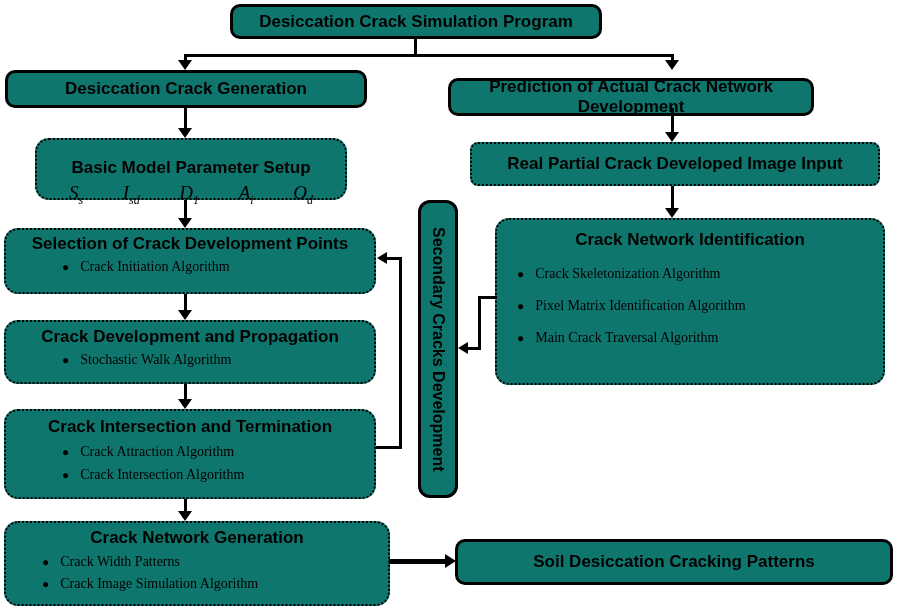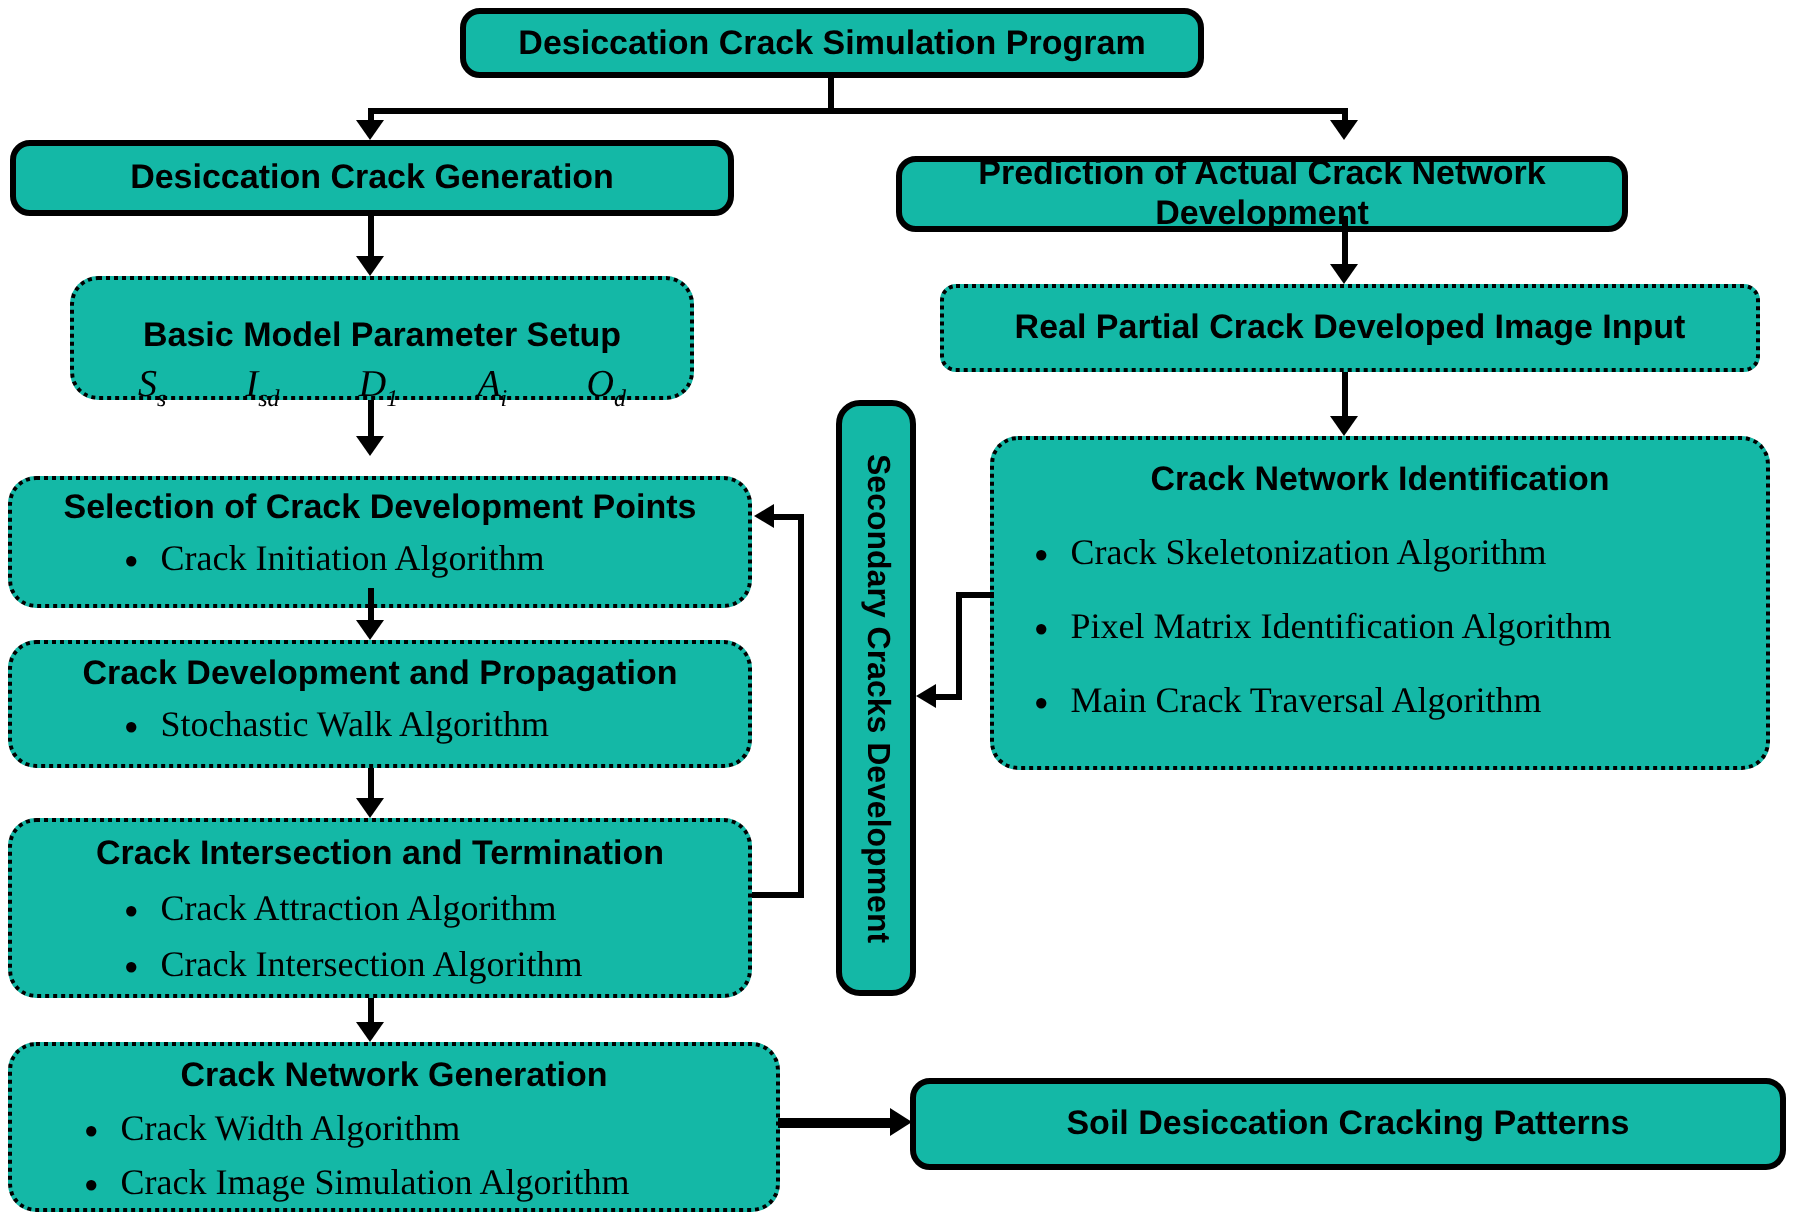--- a/index.html
+++ b/index.html
@@ -1,31 +1,31 @@
 <!DOCTYPE html>
 <html><head>
 <meta charset="utf-8">
 <style>
   html,body { margin:0; padding:0; background:#ffffff; }
   .canvas {
     position:relative; width:906px; height:613px; background:#ffffff;
     font-family:"Liberation Sans", sans-serif; color:#000; overflow:hidden;
   }
-  .box { position:absolute; box-sizing:border-box; background:#14b8a6; }
+  .box { position:absolute; box-sizing:border-box; background:#0f766e; }
   .solid  { border:3px solid #000; border-radius:10px; }
   .dotted { border:2px dotted #000; border-radius:14px; }
   .center-flex { display:flex; align-items:center; justify-content:center; }
   .node-title {
     font-family:"Liberation Sans", sans-serif; font-weight:bold;
     font-size:17px; text-align:center; display:block;
   }
   .titlebar { margin-top:18px; }
   .bullet-row { display:flex; align-items:center; margin-top:5px; }
   .bullet-mark { font-size:12px; line-height:1; margin-right:11px; }
-  .bullet-text { font-family:"Liberation Serif", serif; font-size:18px; }
+  .bullet-text { font-family:"Liberation Serif", serif; font-size:14px; }
   .params {
     display:flex; justify-content:space-between; padding:4px 32px 0 32px;
     font-family:"Liberation Serif", serif; font-style:italic; font-size:19px;
   }
   .param sub { font-size:12px; font-style:italic; }
   .line { position:absolute; background:#000; }
   .arrow { position:absolute; width:0; height:0; }
   .arrow.down  { border-left:7px solid transparent; border-right:7px solid transparent; border-top:10px solid #000; }
   .arrow.left  { border-top:6px solid transparent; border-bottom:6px solid transparent; border-right:10px solid #000; }
   .arrow.right { border-top:7px solid transparent; border-bottom:7px solid transparent; border-left:11px solid #000; }
@@ -57,21 +57,21 @@
     <span class="node-title titlebar">Basic Model Parameter Setup</span>
     <div class="params">
       <span class="param"><i>S</i><sub>s</sub></span>
       <span class="param"><i>I</i><sub>sd</sub></span>
       <span class="param"><i>D</i><sub>1</sub></span>
       <span class="param"><i>A</i><sub>i</sub></span>
       <span class="param"><i>O</i><sub>d</sub></span>
     </div>
   </div>
 
-  <div class="box dotted" style="left:4px; top:228px; width:372px; height:66px; padding:4px 0 0 0;margin-top:10px;">
+  <div class="box dotted" style="left:4px; top:228px; width:372px; height:66px; padding:4px 0 0 0;">
     <span class="node-title">Selection of Crack Development Points</span>
     <div class="bullet-row" style="padding-left:56px;">
       <span class="bullet-mark">●</span>
       <span class="bullet-text">Crack Initiation Algorithm</span>
     </div>
   </div>
 
   <div class="box dotted" style="left:4px; top:320px; width:372px; height:64px; padding:5px 0 0 0;">
     <span class="node-title">Crack Development and Propagation</span>
     <div class="bullet-row" style="padding-left:56px;">
@@ -89,21 +89,21 @@
     <div class="bullet-row" style="padding-left:56px; margin-top:7px;">
       <span class="bullet-mark">●</span>
       <span class="bullet-text">Crack Intersection Algorithm</span>
     </div>
   </div>
 
   <div class="box dotted" style="left:4px; top:521px; width:386px; height:85px; padding:5px 0 0 0;">
     <span class="node-title">Crack Network Generation</span>
     <div class="bullet-row" style="padding-left:36px; margin-top:6px;">
       <span class="bullet-mark">●</span>
-      <span class="bullet-text">Crack Width Algorithm</span>
+      <span class="bullet-text">Crack Width Patterns</span>
     </div>
     <div class="bullet-row" style="padding-left:36px; margin-top:6px;">
       <span class="bullet-mark">●</span>
       <span class="bullet-text">Crack Image Simulation Algorithm</span>
     </div>
   </div>
 
   <div class="box dotted center-flex" style="left:470px; top:142px; width:410px; height:44px; border-radius:8px;">
     <span class="node-title">Real Partial Crack Developed Image Input</span>
   </div>

